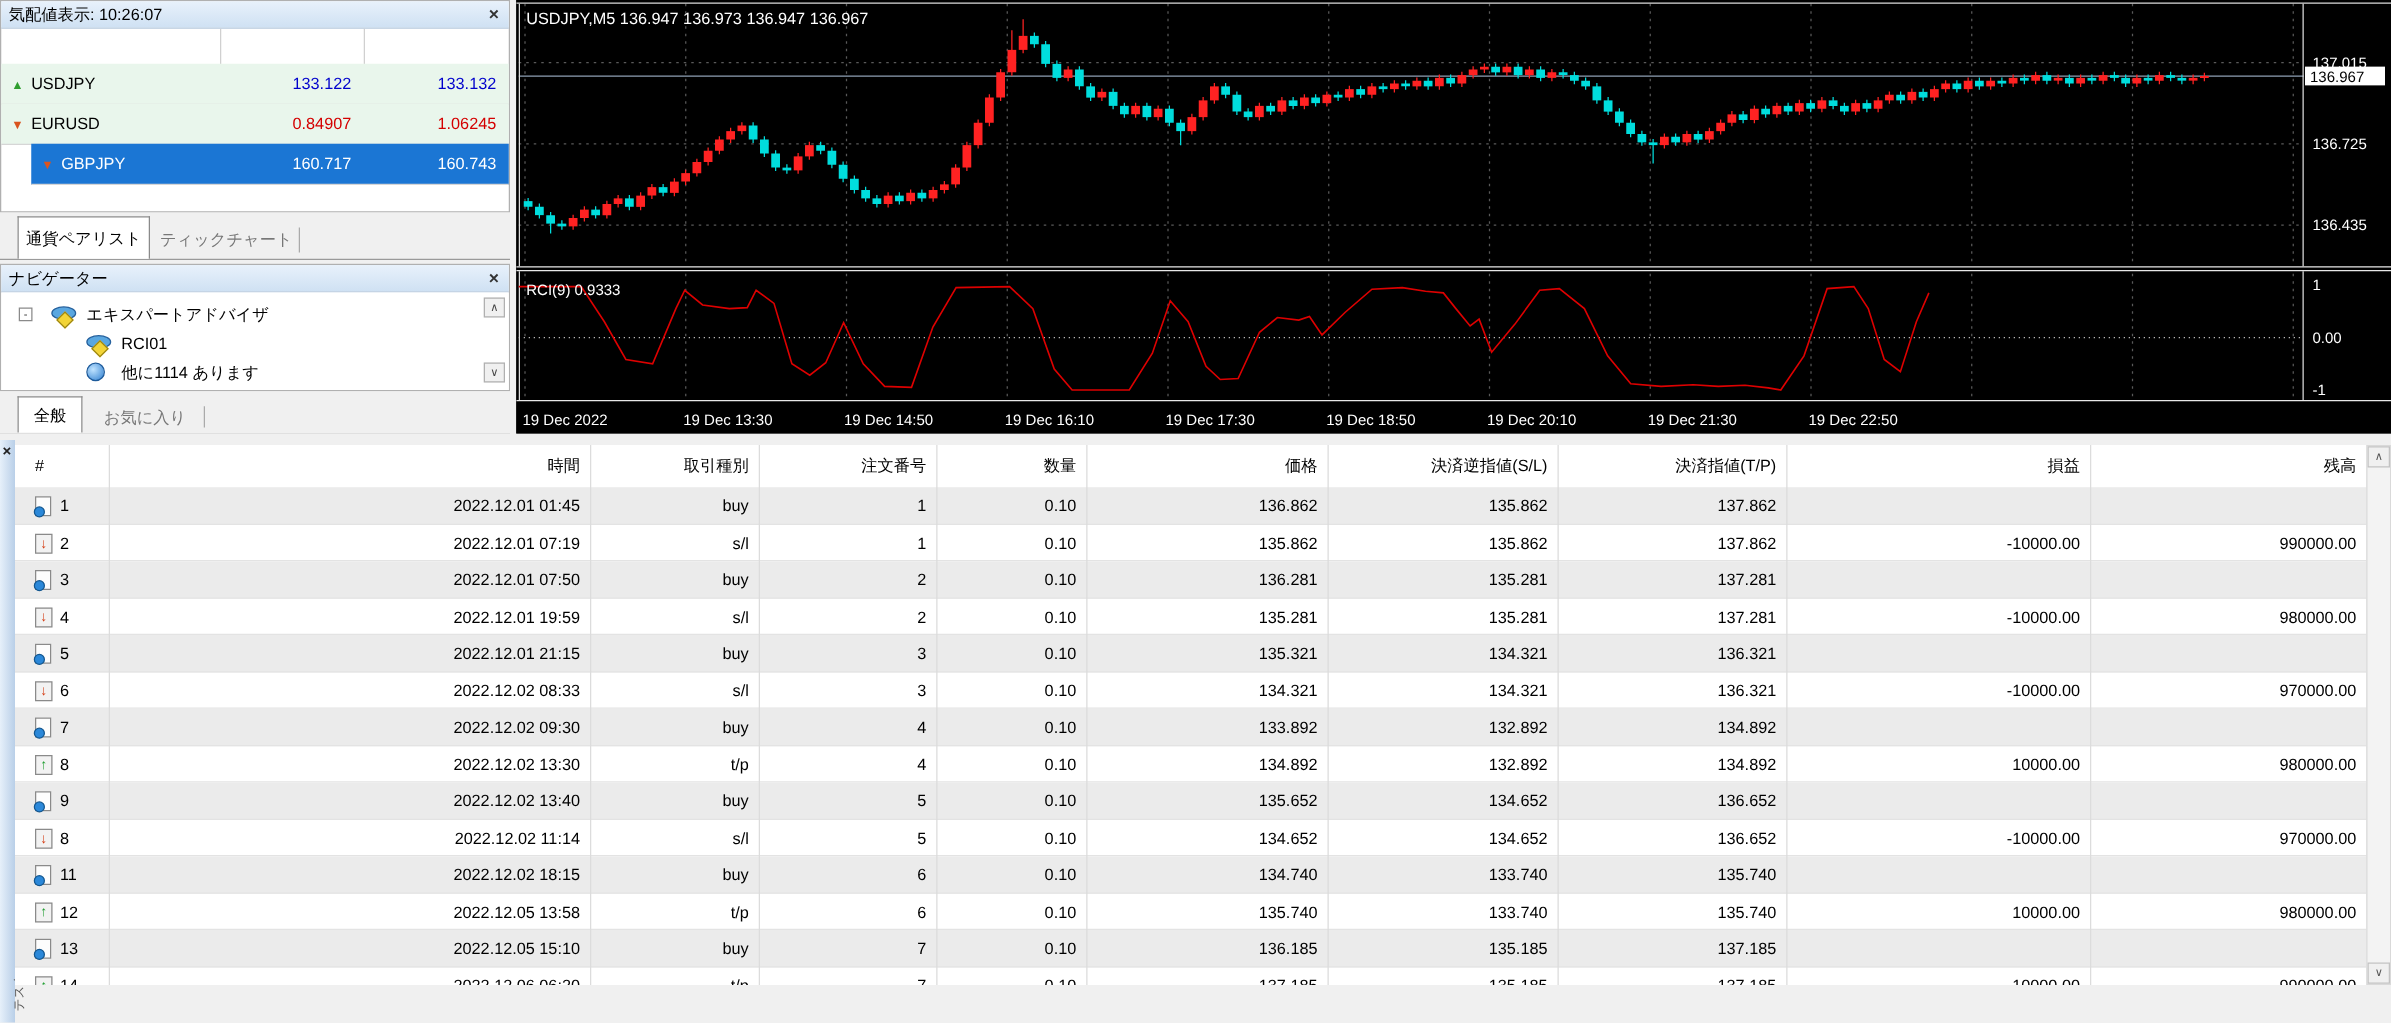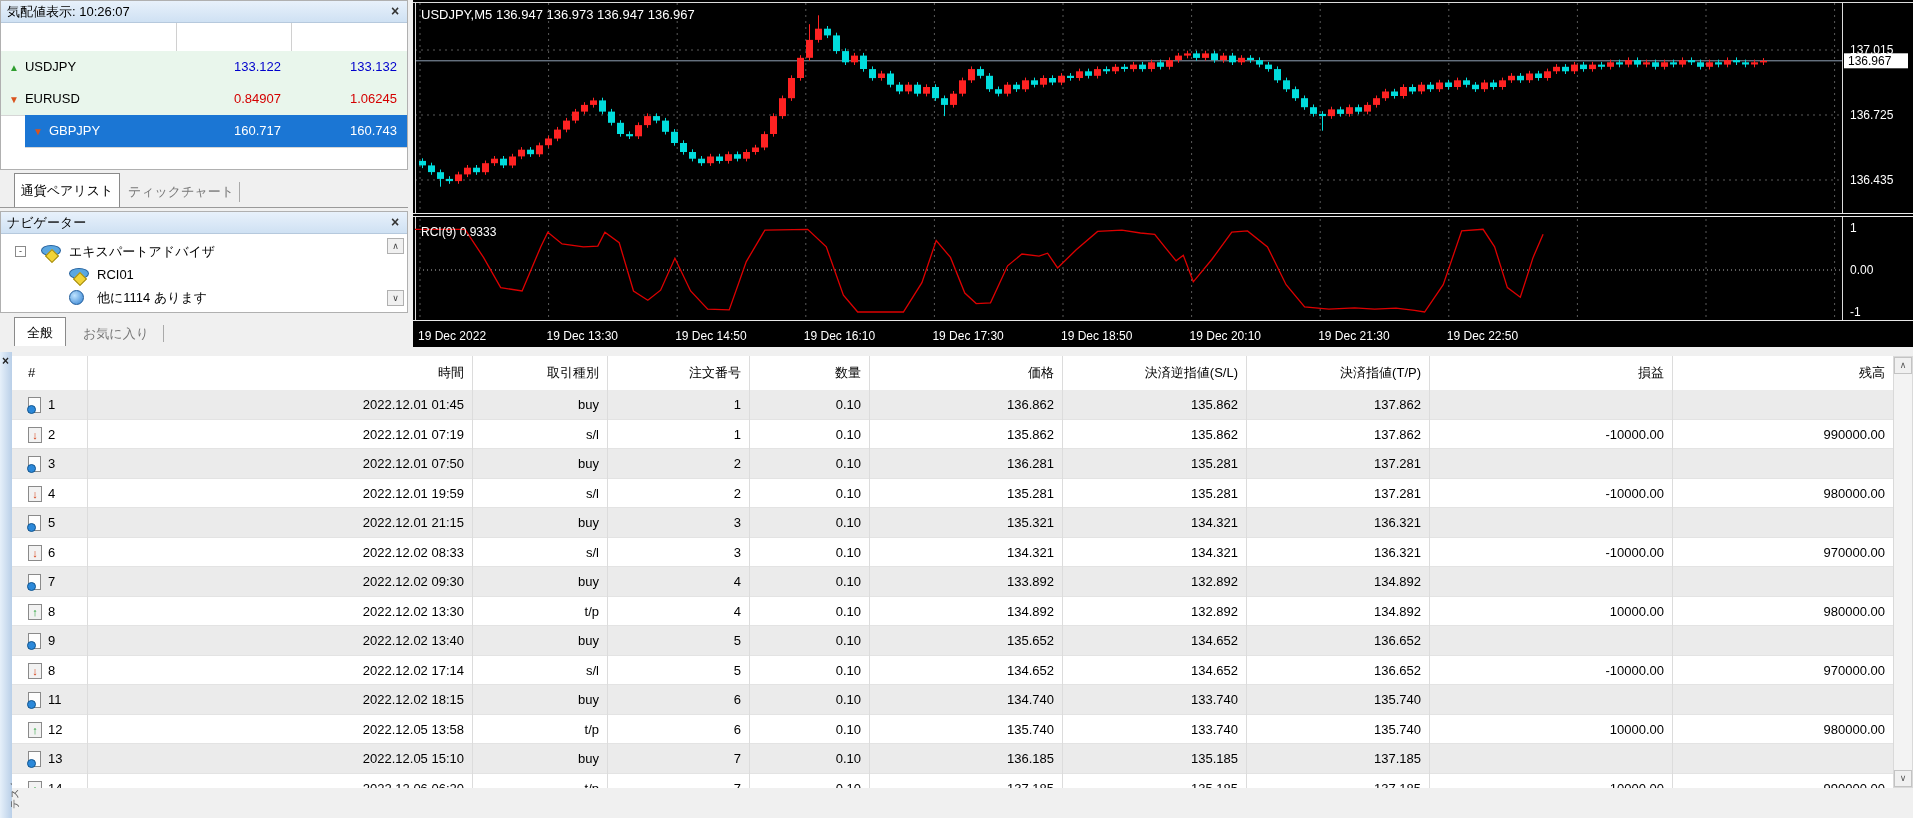--- a/index.html
+++ b/index.html
@@ -624,21 +624,21 @@
         <span class="td" style="right: 1032px;">0.10</span>
         <span class="td" style="right: 839px;">135.652</span>
         <span class="td" style="right: 655px;">134.652</span>
         <span class="td" style="right: 472px;">136.652</span>
         <span class="td" style="right: 229px;"></span>
         <span class="td" style="right: 8px;"></span>
       </div>
       <div class="trow" style="top: 265.5px;">
         <span class="row-icon ic-box ic-dn">↓</span>
         <span class="td" style="left: 36px; text-align: left;">8</span>
-        <span class="td" style="right: 1429px;">2022.12.02 17:14</span>
+        <span class="td" style="right: 1429px;">2022.12.02 11:14</span>
         <span class="td" style="right: 1294px;">s/l</span>
         <span class="td" style="right: 1152px;">5</span>
         <span class="td" style="right: 1032px;">0.10</span>
         <span class="td" style="right: 839px;">134.652</span>
         <span class="td" style="right: 655px;">134.652</span>
         <span class="td" style="right: 472px;">136.652</span>
         <span class="td" style="right: 229px;">-10000.00</span>
         <span class="td" style="right: 8px;">970000.00</span>
       </div>
       <div class="trow odd" style="top: 295px;">

